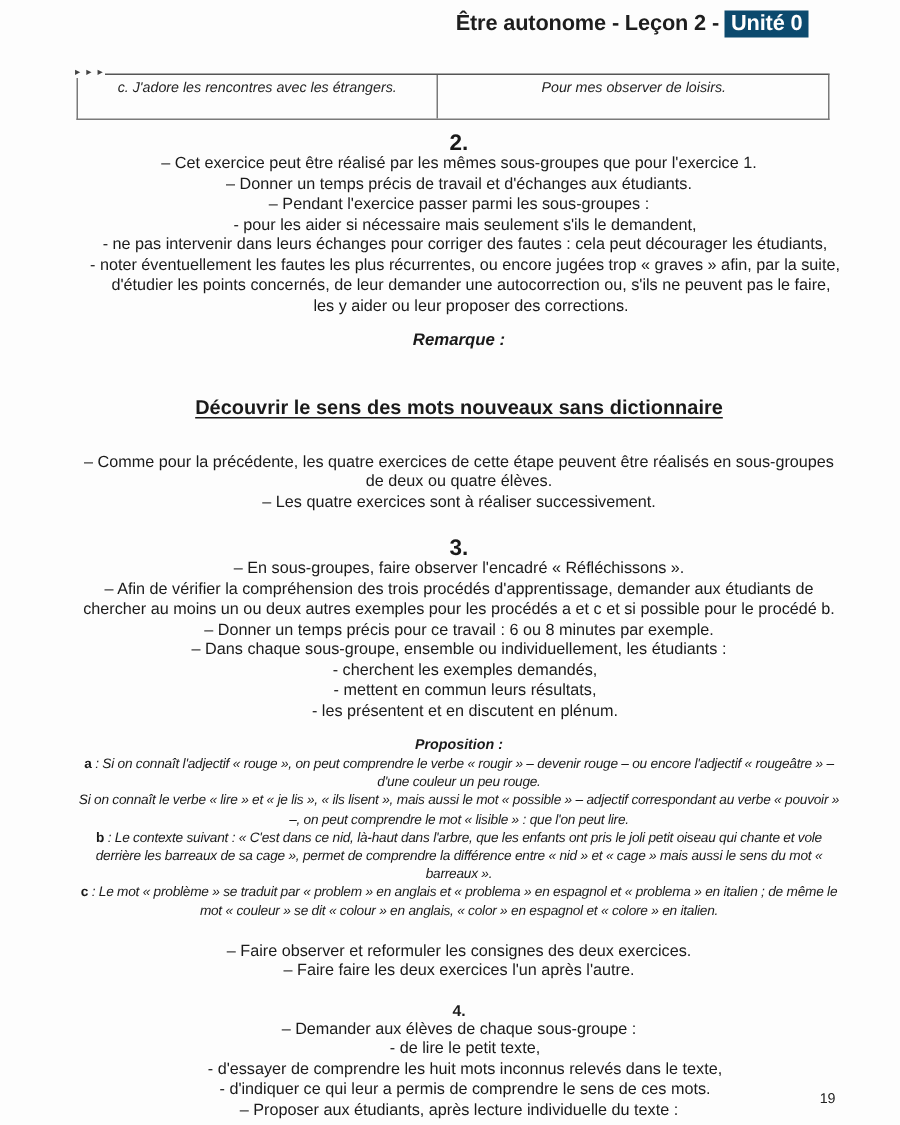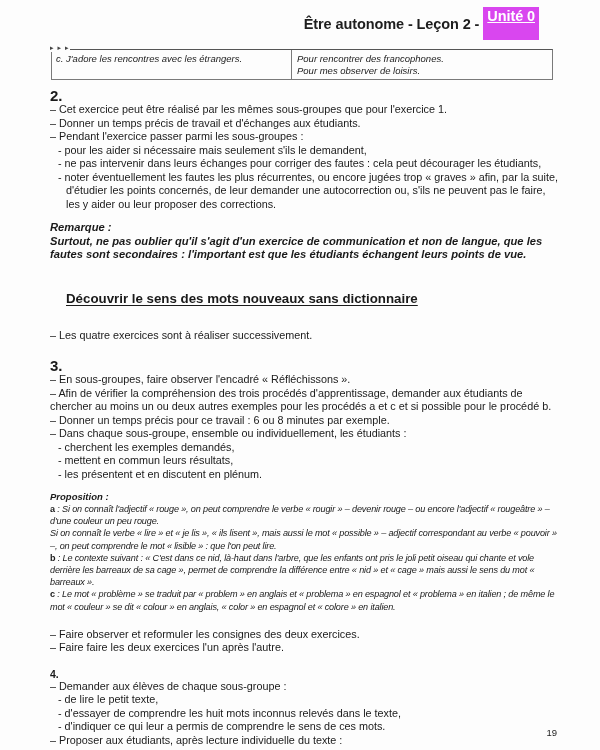--- a/index.html
+++ b/index.html
@@ -1,22 +1,22 @@
 <!DOCTYPE html>
 <html><head>
 <meta charset="utf-8">
 <style>
   html, body { margin: 0; padding: 0; background: #ffffff; }
   body { width: 600px; height: 750px; position: relative; overflow: hidden;
          font-family: "Liberation Sans", sans-serif; color: #1a1a1a; }
-  .page { position: absolute; left: 0; top: 0; width: 600px; height: 750px; background: #fdfdfd; }
+  .page { position: absolute; left: 0; top: 0; width: 600px; height: 750px; background: #fdfdfd; text-align: center; }
 
   .running-head { position: absolute; right: 61px; top: 7px; font-weight: bold; font-size: 14.5px;
                   display: flex; align-items: center; color: #1e1e1e; letter-spacing: -0.1px; }
-  .unit-badge { background: #d946ef; color: #fff; padding: 1px 4px 16px 4px; margin-left: 4px; font-size: 14.5px; text-decoration: underline; }
+  .unit-badge { background: #0c4a6e; color: #fff; padding: 1px 4px 1px 4px; margin-left: 4px; font-size: 14.5px; }
 
   .ex-table { position: absolute; left: 51px; top: 49px; width: 502px; height: 31px;
               border: 1px solid #7a7a7a; border-top: 1px solid #555; display: flex; box-sizing: border-box; }
   .ex-table .arrows { position: absolute; left: -2px; top: -6px; font-size: 7px; color: #444; background: #fdfdfd; padding-right: 1px; letter-spacing: 1px; }
   .ex-cell { font-style: italic; font-size: 9.5px; padding: 3px 4px; line-height: 11.5px; color: #222; }
   .ex-cell.left { width: 231px; border-right: 1px solid #7a7a7a; }
   .ex-cell.right { flex: 1; padding-left: 5px; }
 
   .content { position: absolute; left: 50px; top: 88px; width: 512px; font-size: 10.8px; line-height: 13.5px; }
   .num { font-weight: bold; font-size: 15px; line-height: 15px; margin: 0; }
@@ -39,45 +39,44 @@
 
   <div class="running-head">
     <span>Être autonome - Leçon 2 -</span>
     <span class="unit-badge">Unité 0</span>
   </div>
 
   <div class="ex-table">
     <span class="arrows">▸ ▸ ▸</span>
     <div class="ex-cell left">c. J'adore les rencontres avec les étrangers.</div>
     <div class="ex-cell right">
-      <div>Pour rencontrer des francophones.</div>
       <div>Pour mes observer de loisirs.</div>
     </div>
   </div>
 
   <div class="content">
 
     <div>
       <p class="num">2.</p>
       <p>– Cet exercice peut être réalisé par les mêmes sous-groupes que pour l'exercice 1.</p>
       <p>– Donner un temps précis de travail et d'échanges aux étudiants.</p>
       <p>– Pendant l'exercice passer parmi les sous-groupes :</p>
       <p class="sub">- pour les aider si nécessaire mais seulement s'ils le demandent,</p>
       <p class="sub">- ne pas intervenir dans leurs échanges pour corriger des fautes : cela peut décourager les étudiants,</p>
       <p class="sub" style="padding-left:16px;text-indent:-8px;">- noter éventuellement les fautes les plus récurrentes, ou encore jugées trop « graves » afin, par la suite, d'étudier les points concernés, de leur demander une autocorrection ou, s'ils ne peuvent pas le faire, les y aider ou leur proposer des corrections.</p>
       <div style="height:10px"></div>
       <p class="remark">Remarque :</p>
-      <p class="remark">Surtout, ne pas oublier qu'il s'agit d'un exercice de communication et non de langue, que les fautes sont secondaires : l'important est que les étudiants échangent leurs points de vue.</p>
     </div>
 
     <div style="height:13px"></div>
 
     <div>
       <p class="section-title">Découvrir le sens des mots nouveaux sans dictionnaire</p>
       <div style="height:6px"></div>
+      <p>– Comme pour la précédente, les quatre exercices de cette étape peuvent être réalisés en sous-groupes de deux ou quatre élèves.</p>
       <p>– Les quatre exercices sont à réaliser successivement.</p>
     </div>
 
     <div style="height:16px"></div>
 
     <div>
       <p class="num">3.</p>
       <p>– En sous-groupes, faire observer l'encadré « Réfléchissons ».</p>
       <p>– Afin de vérifier la compréhension des trois procédés d'apprentissage, demander aux étudiants de chercher au moins un ou deux autres exemples pour les procédés a et c et si possible pour le procédé b.</p>
       <p>– Donner un temps précis pour ce travail : 6 ou 8 minutes par exemple.</p>

